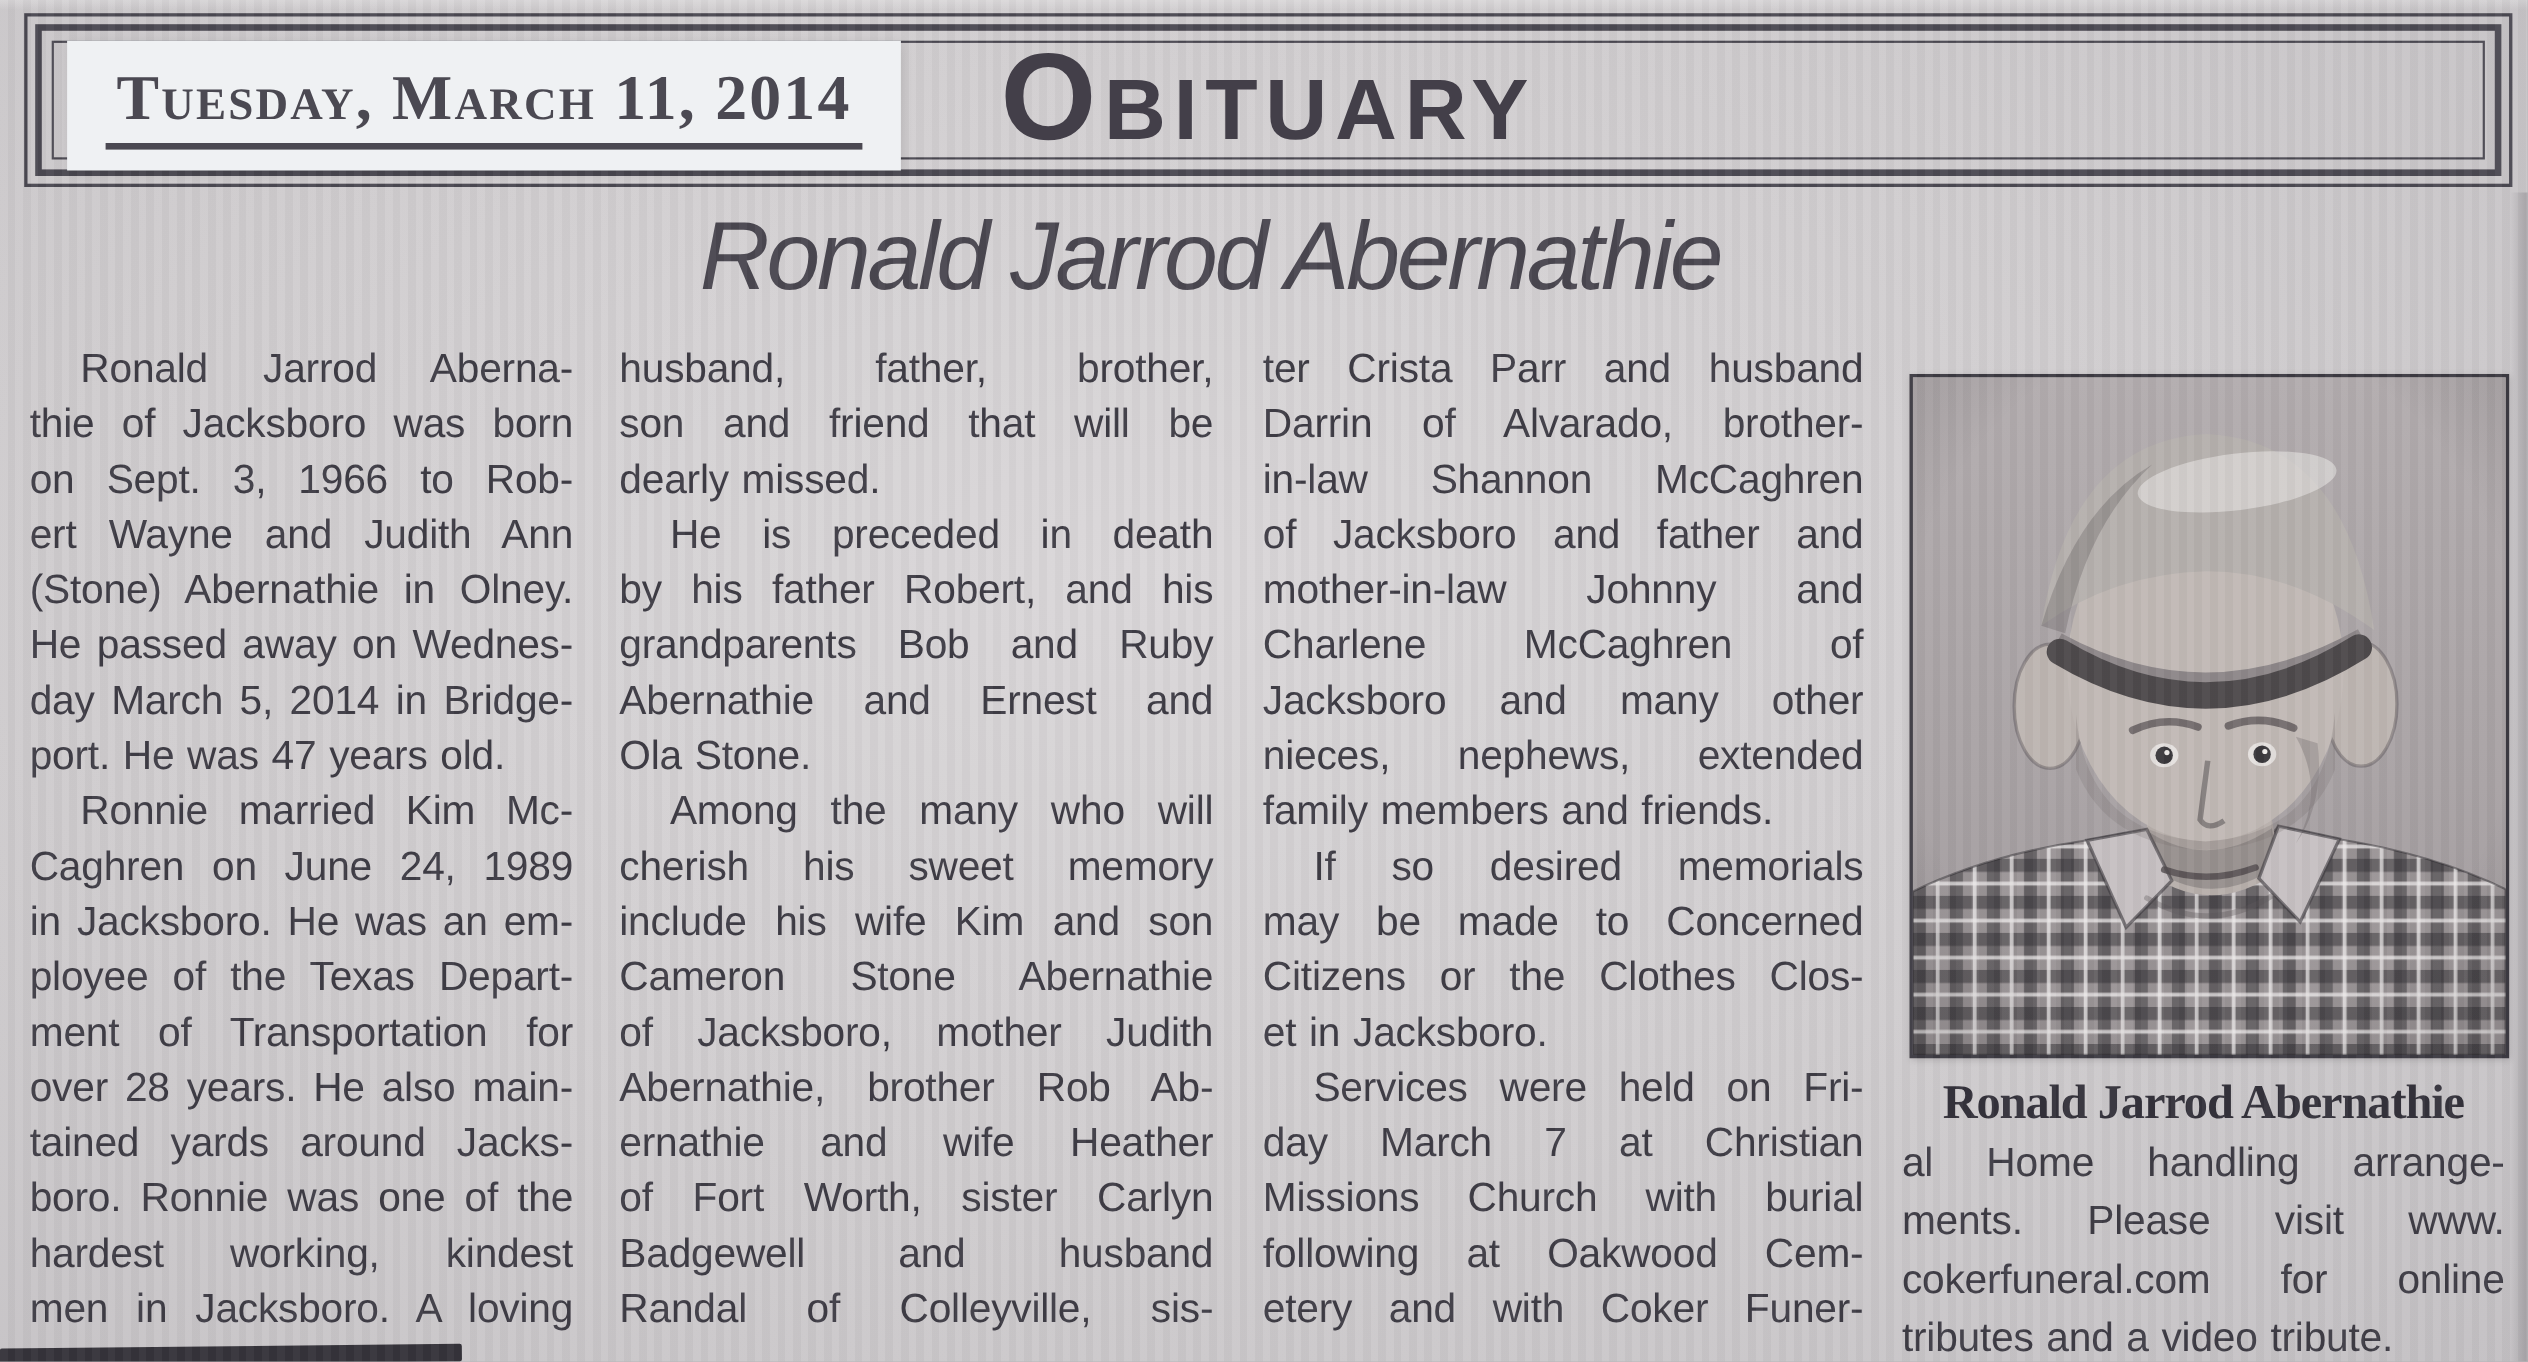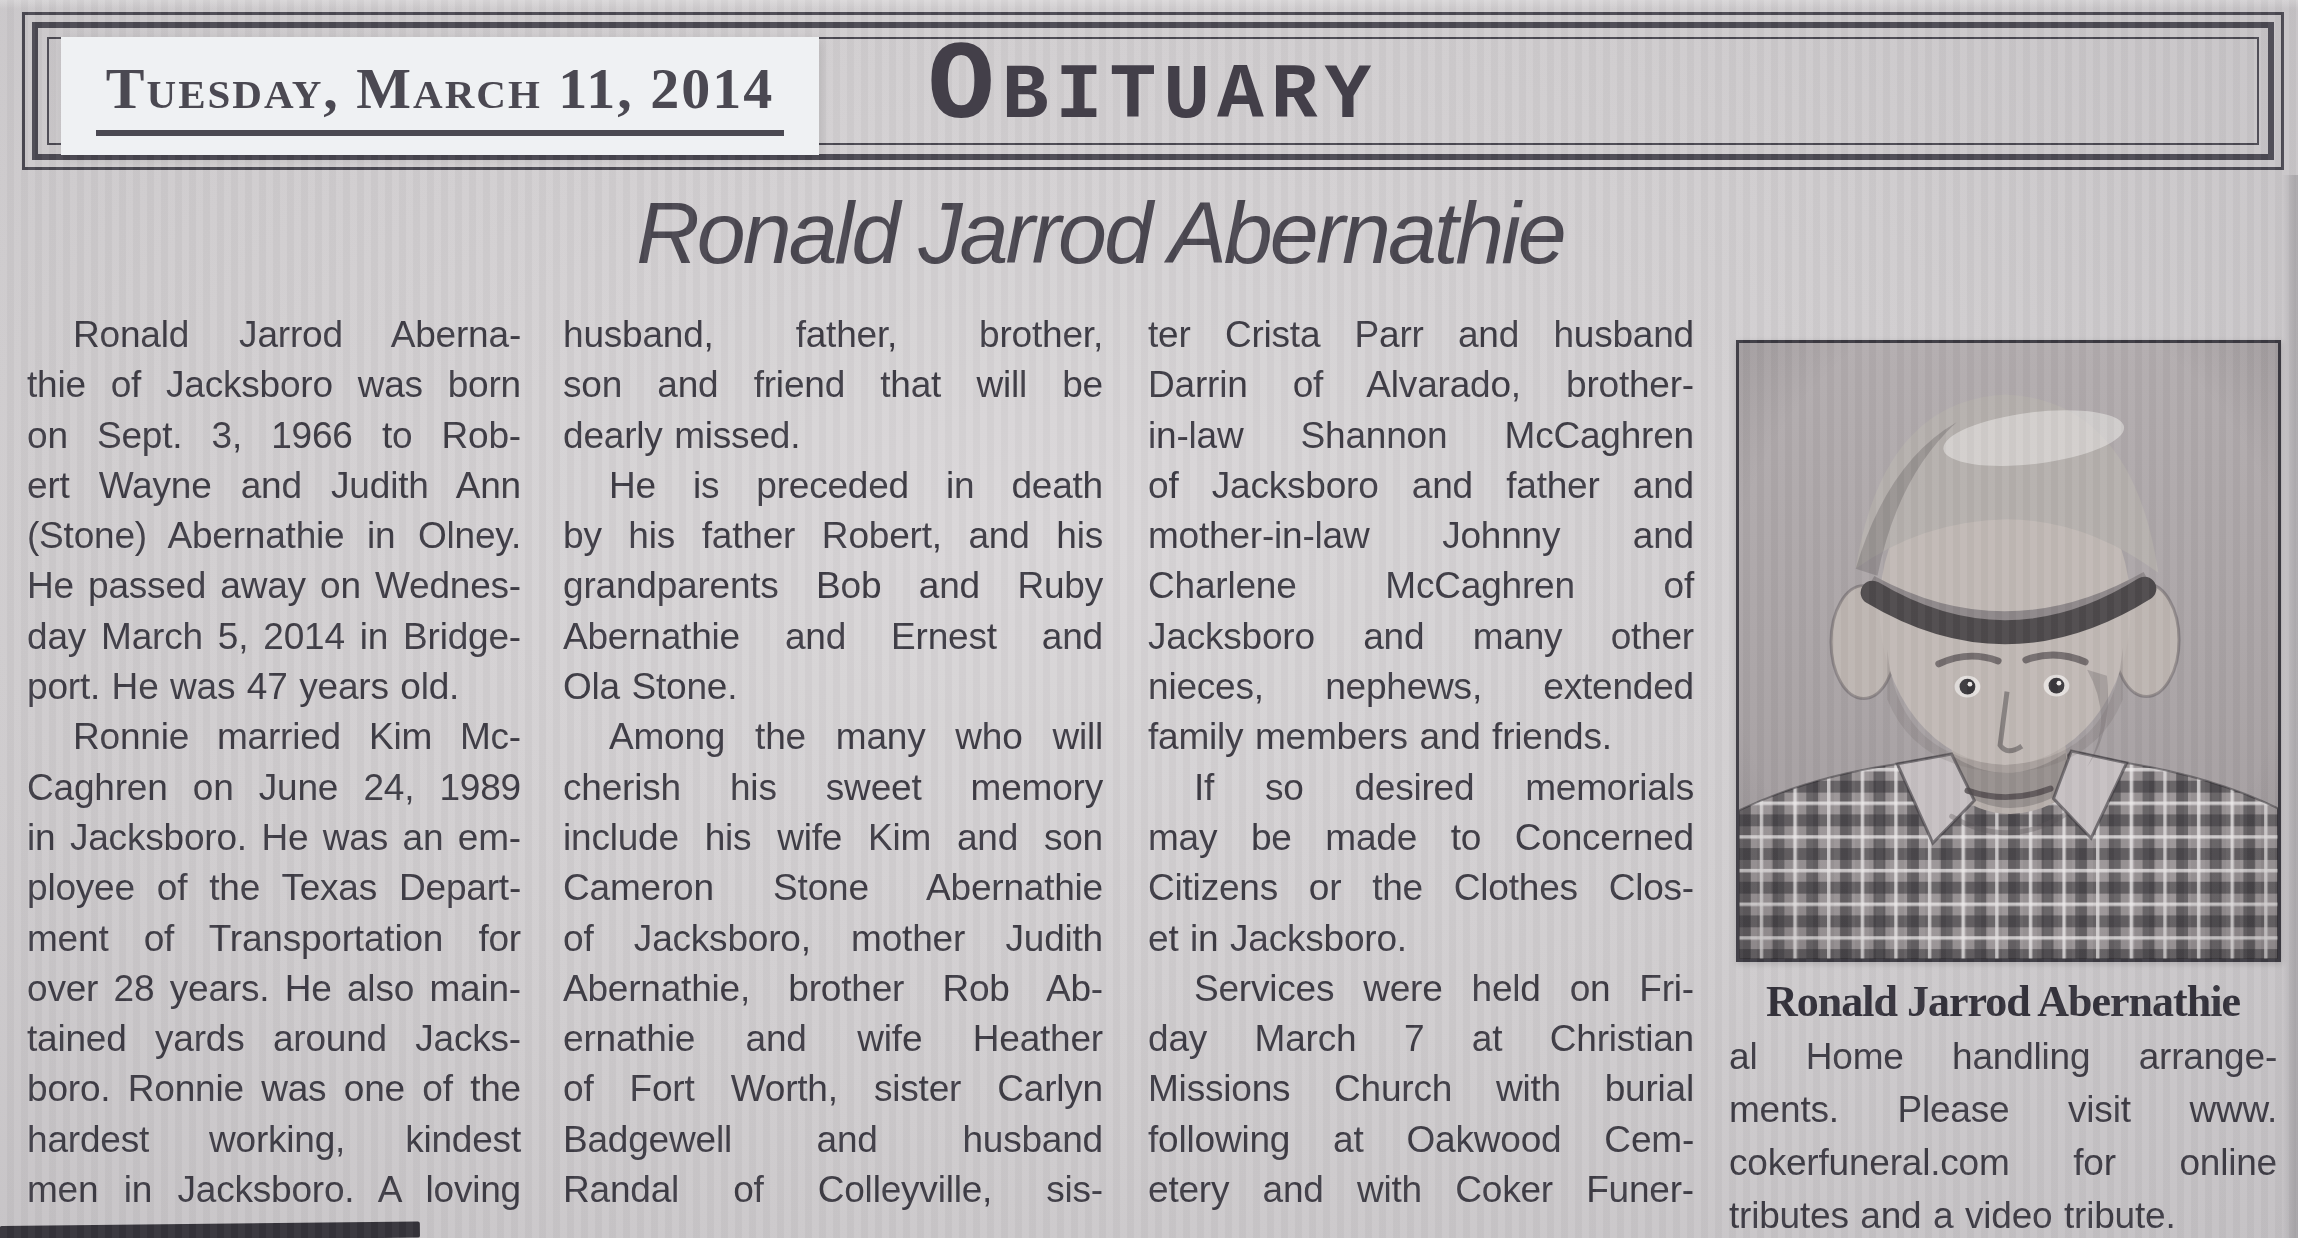--- a/index.html
+++ b/index.html
@@ -32,21 +32,21 @@
     background:var(--date-bg);display:flex;align-items:center;justify-content:center;
     box-shadow:2px 3px 10px rgba(0,0,0,.10);
   }
   .date-text{
     font-family:"Liberation Serif","DejaVu Serif",serif;font-variant:small-caps;font-weight:700;
     font-size:58px;letter-spacing:2px;color:var(--rule);line-height:1;
     border-bottom:6px solid var(--rule);padding:4px 10px 12px 10px;
   }
   .section-title{
     position:absolute;left:0;right:0;top:14px;text-align:center;z-index:1;
-    font-family:Liberation Mono, monospace;font-variant:small-caps;font-weight:700;
+    font-family:Liberation Sans, sans-serif;font-variant:small-caps;font-weight:700;
     font-size:112px;letter-spacing:7px;color:#433f49;line-height:1.05;
   }
   
   .article-title{
     position:absolute;top:182px;left:0;width:2200px;margin:0;text-align:center;
     font-family:"Liberation Sans",sans-serif;font-style:italic;font-weight:400;
     font-size:88px;letter-spacing:-3px;color:var(--title-ink);line-height:1.15;
   }
   
   .col{position:absolute;top:310px;font-size:37px;line-height:50.3px;letter-spacing:-0.2px;word-spacing:1.5px;color:var(--ink);}

